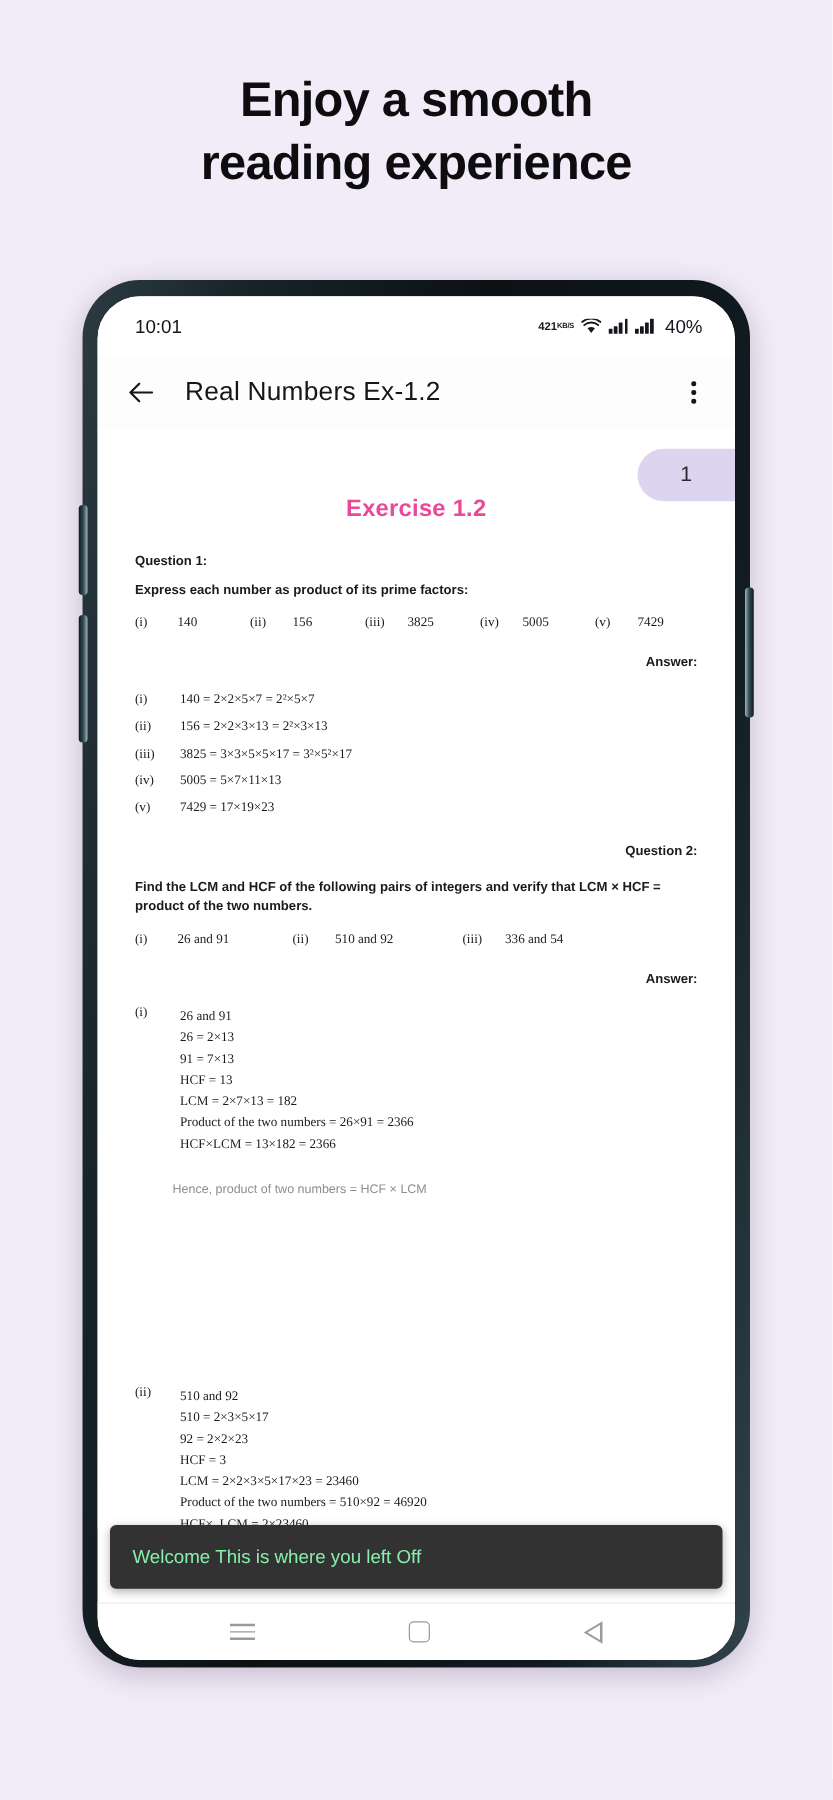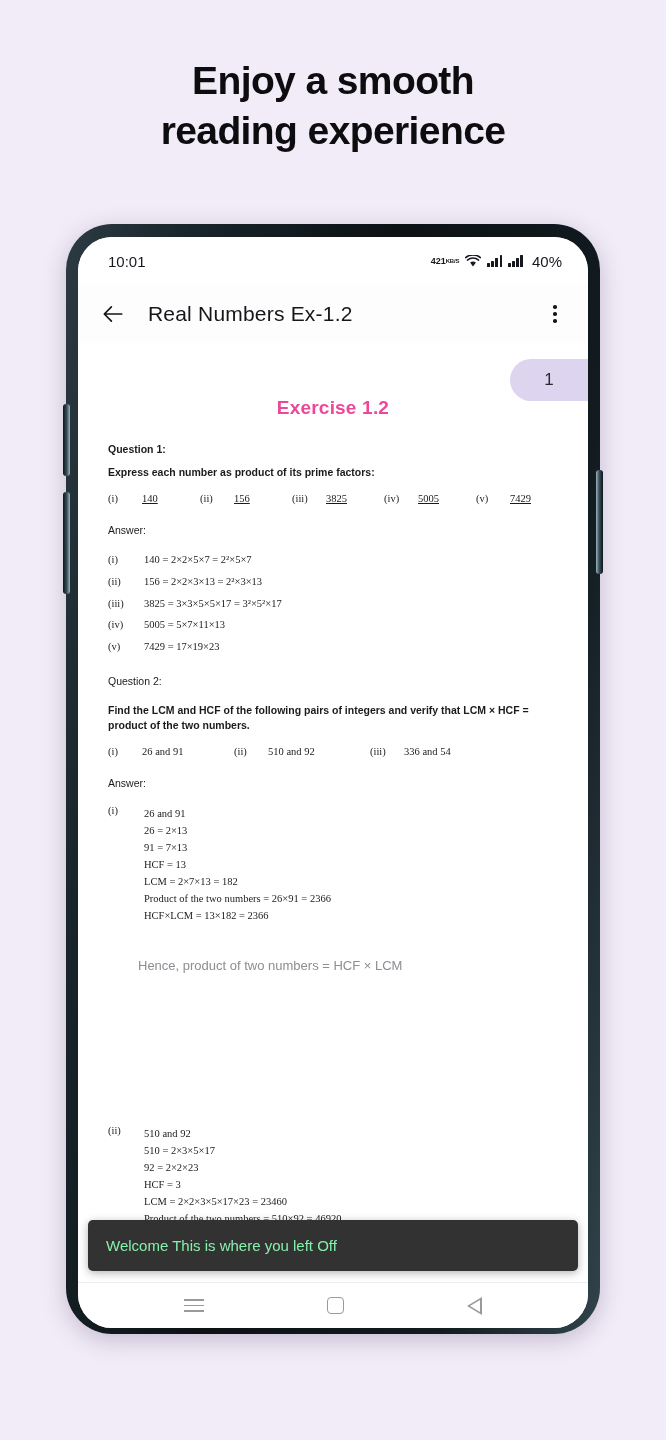--- a/index.html
+++ b/index.html
@@ -135,42 +135,42 @@
     font-weight: bold;
     color: #ec4899;
     margin: 46px 0 24px 0;
     letter-spacing: .2px;
   }
 
   .doc-body { padding: 0 30px 0 30px; color: #1b1b1b; }
 
   .q-label { font-size: 10.5px; font-weight: bold; margin-bottom: 10px; }
   .q-text  { font-size: 10.5px; font-weight: bold; line-height: 1.45; margin-bottom: 13px; }
-  .a-label { font-size: 10.5px; font-weight: normal; margin: 20px 0 16px 0; }
+  .a-label { font-size: 10.5px; font-weight: bold; margin: 20px 0 16px 0; text-align: right; }
 
   .serif { font-family: "Liberation Serif", serif; font-size: 10.5px; color: #1b1b1b; }
 
   .inline-row { display: flex; align-items: baseline; gap: 0; margin-bottom: 8px; }
   .inline-row .rn { width: 34px; flex: none; }
-  .inline-row .vl { width: 58px; flex: none; text-decoration: underline; }
+  .inline-row .vl { width: 58px; flex: none; }
 
   .list-row { display: flex; align-items: flex-start; margin-bottom: 6px; line-height: 1.5; }
   .list-row .rn { width: 36px; flex: none; }
   .list-row .eq { flex: 1; }
 
   .blk { display: flex; margin-bottom: 4px; }
   .blk .rn { width: 36px; flex: none; }
   .blk .lines { flex: 1; }
   .blk .lines div { line-height: 1.62; white-space: pre; }
 
   .hence {
     font-family: "Liberation Sans", sans-serif;
-    font-size: 13px;
+    font-size: 10px;
     color: #8d8d93;
-    margin: 34px 0 0 30px;
+    margin: 22px 0 0 30px;
   }
 
   .gap-big { height: 152px; }
 
   
   .snackbar {
     position: absolute;
     left: 10px;
     right: 10px;
     bottom: 57px;

